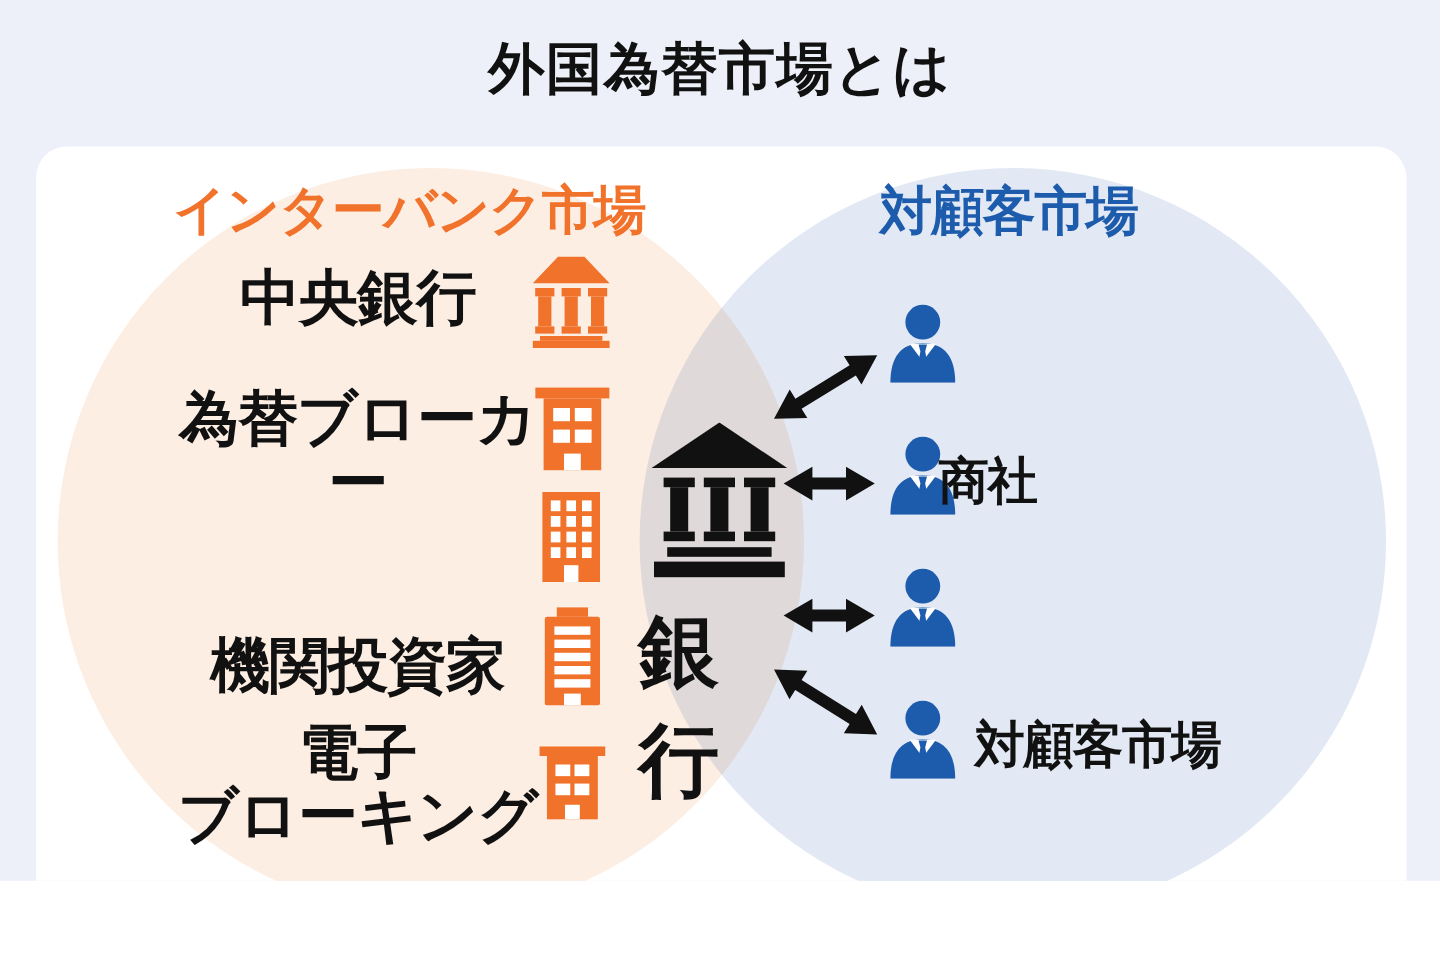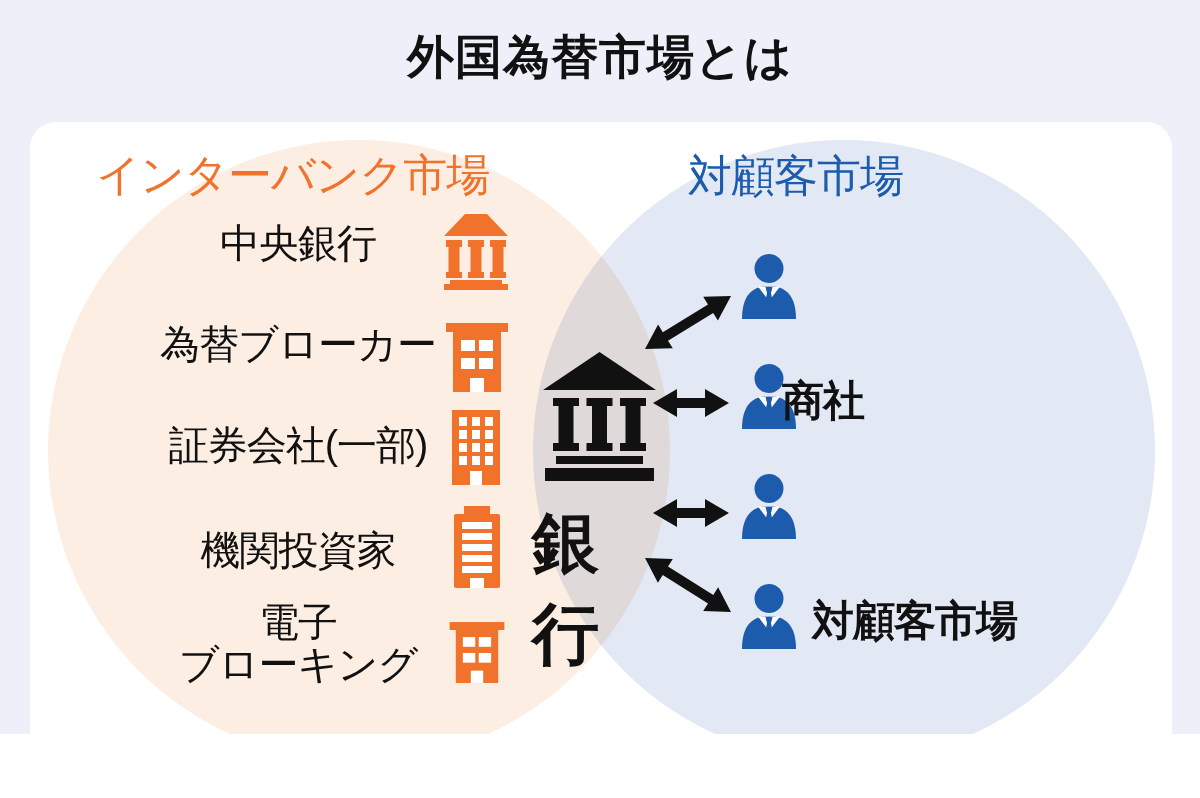--- a/index.html
+++ b/index.html
@@ -24,28 +24,28 @@
     border-radius:26px;
     isolation:isolate;
   }
   .venn{
     position:absolute;width:622px;height:622px;border-radius:50%;
     mix-blend-mode:multiply;
   }
   .venn-left{left:18px;top:18px;background:var(--peach,#fdeee3);}
   .venn-right{left:503px;top:18px;background:var(--lightblue,#e2e9f4);}
   .market-title{
-    font-size:44px;font-weight:400;letter-spacing:-1px;
-    text-align:left;white-space:nowrap;
+    font-size:44px;font-weight:700;letter-spacing:-1px;
+    text-align:center;white-space:nowrap;
   }
   .market-title.left{left:96px;top:146px;width:490px;color:var(--orange,#f1722b);}
   .market-title.right{left:688px;top:147px;width:305px;color:var(--blue,#1d5cac);}
   .l-label{
     left:148px;width:300px;
-    text-align:center;font-size:40px;font-weight:400;letter-spacing:-1px;
+    text-align:center;font-size:50px;font-weight:700;letter-spacing:-1px;
     line-height:1.05;white-space:pre-line;color:var(--ink,#111);
   }
   .r-label{
     font-size:42px;font-weight:900;letter-spacing:-1px;
     white-space:nowrap;color:var(--ink,#111);
   }
   .bank-label{
     left:532px;top:498px;width:122px;
     font-size:67px;font-weight:900;letter-spacing:-1px;color:var(--ink,#111);
   }
@@ -65,21 +65,20 @@
   <div class="abs card">
     <div class="venn venn-left"></div>
     <div class="venn venn-right"></div>
   </div>
 
   <div class="abs market-title left">インターバンク市場</div>
   <div class="abs market-title right">対顧客市場</div>
 
   <div class="abs l-label" style="top:222px">中央銀行</div>
   <div class="abs l-label" style="top:323px">為替ブローカー</div>
-  <div class="abs l-label" style="top:424px">証券会社(一部)</div>
   <div class="abs l-label" style="top:529px">機関投資家</div>
   <div class="abs l-label" style="top:601px">電子
 ブローキング</div>
 
   <svg class="abs" style="left:440px;top:210px" width="72" height="80" viewBox="0 0 72 80">
     <g class="fill-orange">
       <path d="M4,26 L25,4 H47 L68,26 Z"></path>
       <rect x="6" y="30" width="16" height="7"></rect>
       <rect x="28" y="30" width="16" height="7"></rect>
       <rect x="50" y="30" width="16" height="7"></rect>

